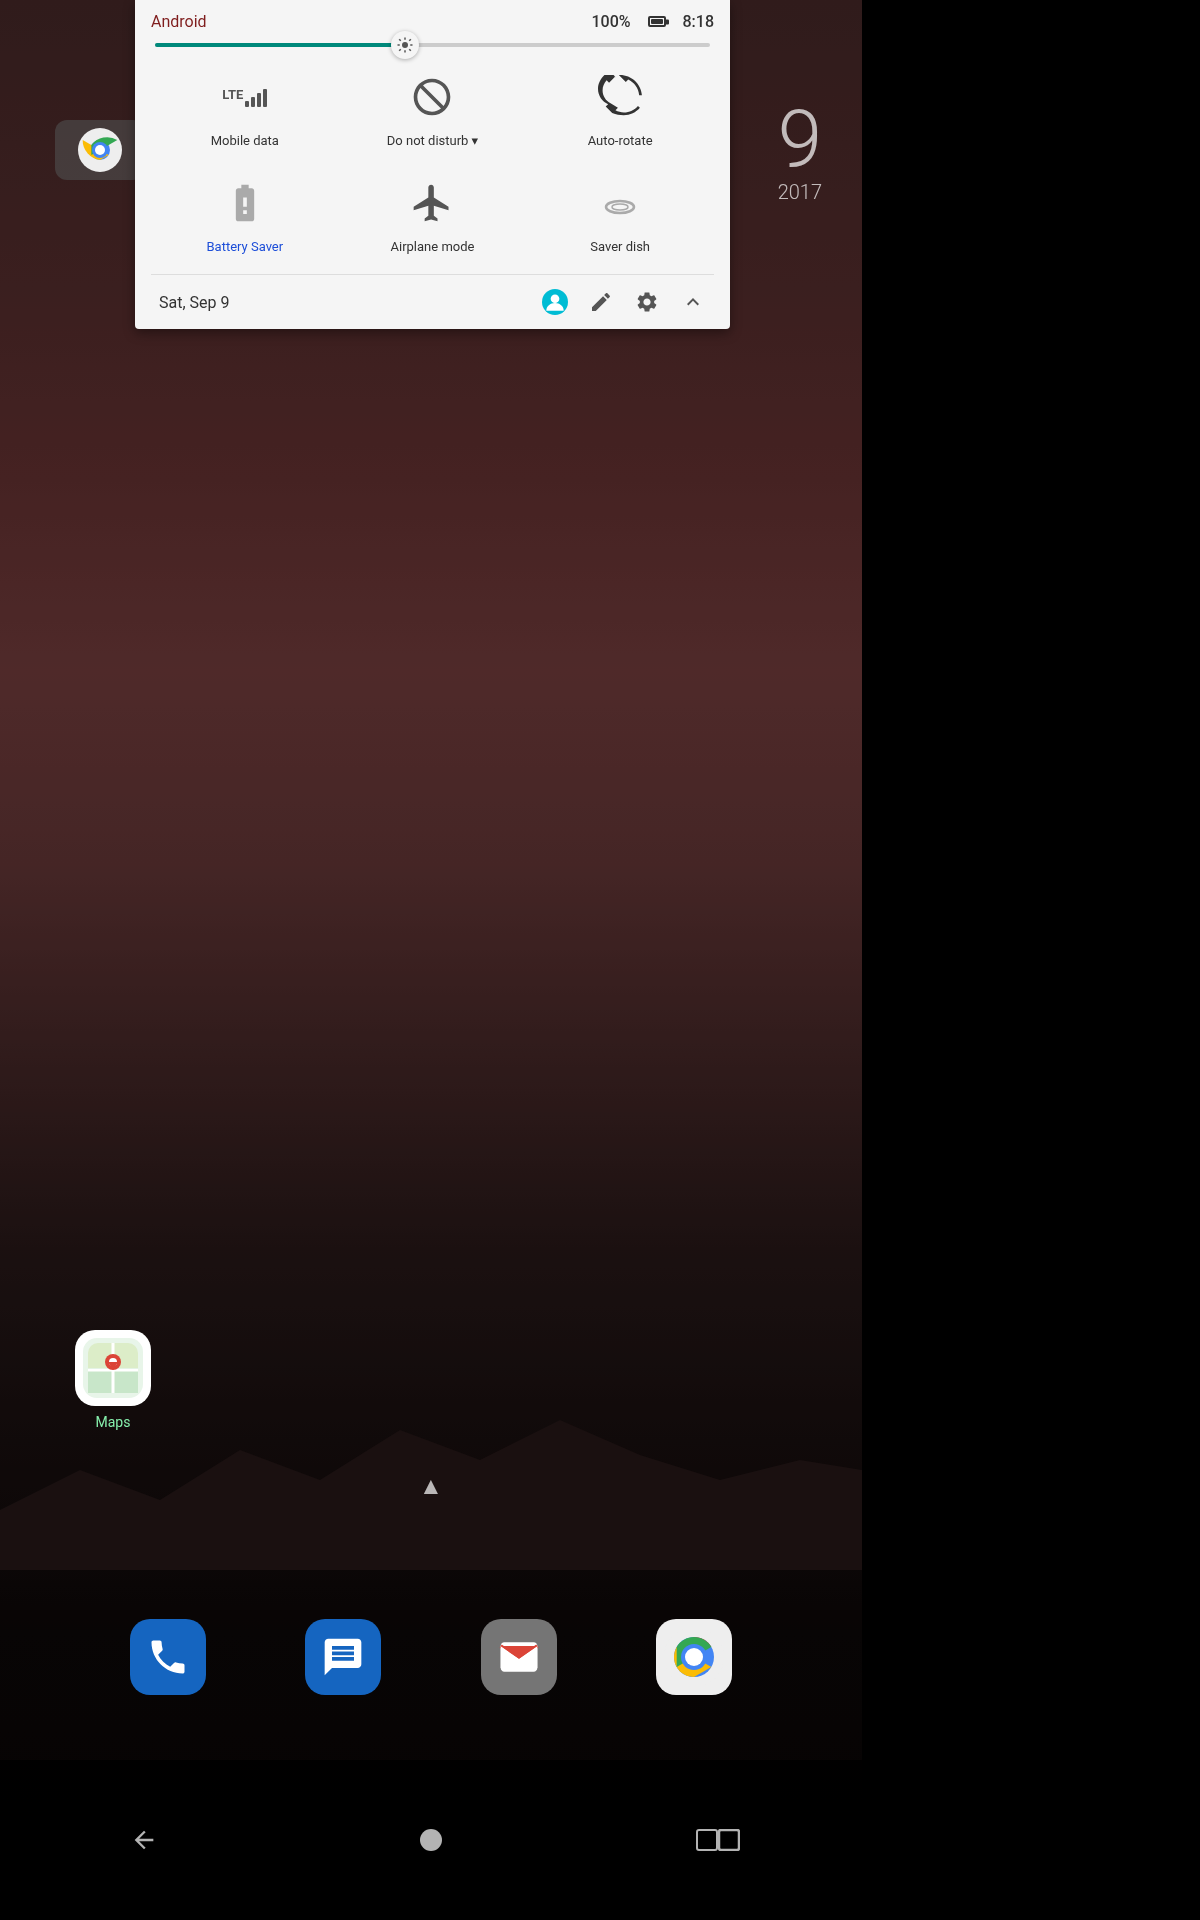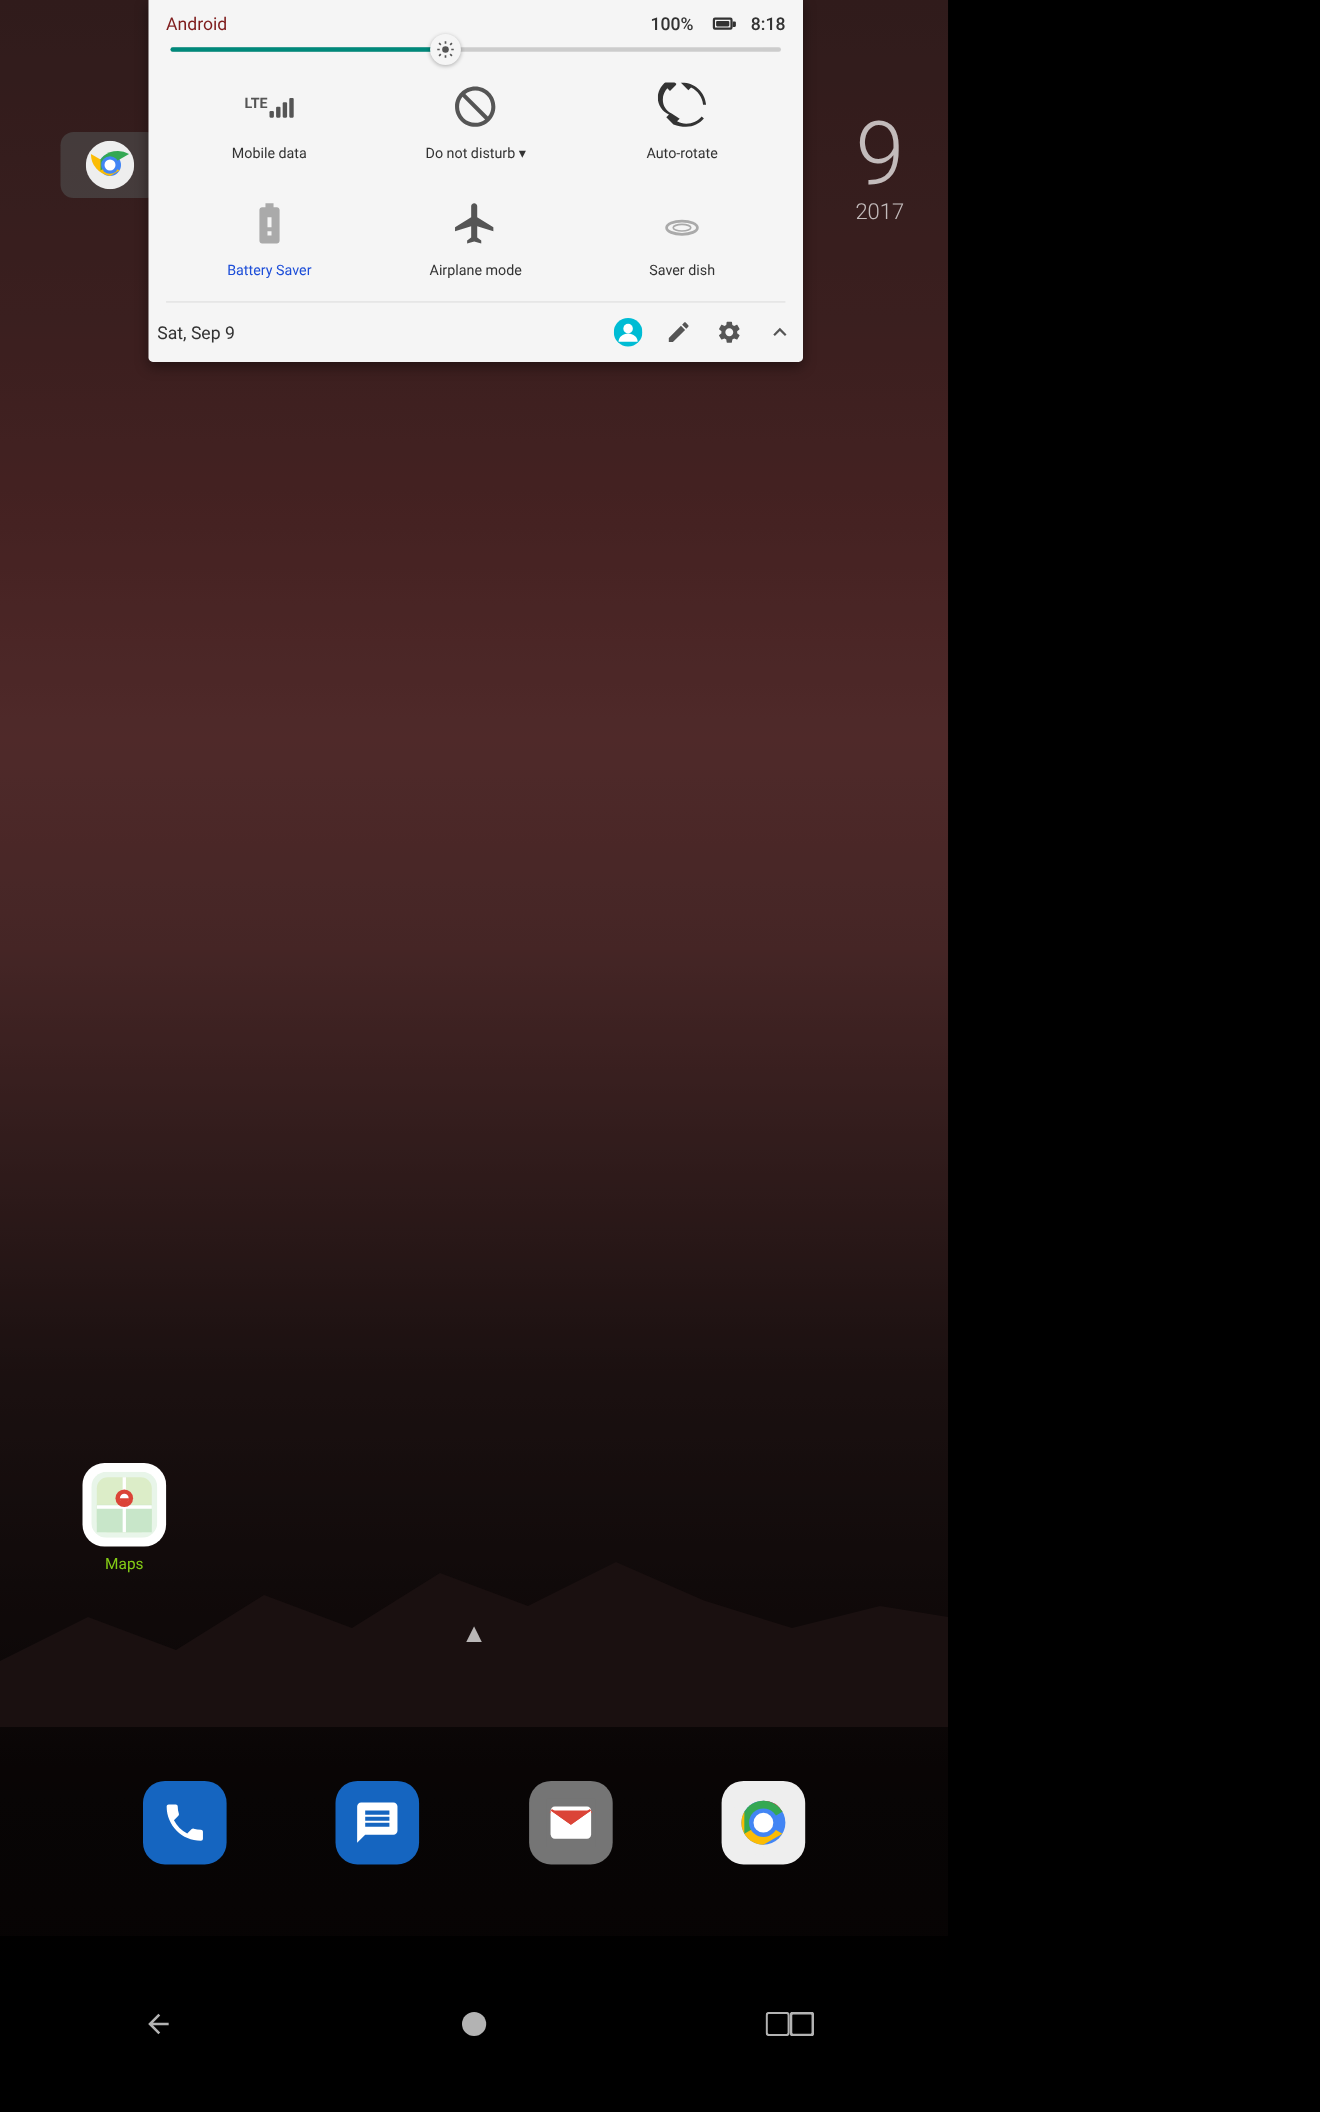--- a/index.html
+++ b/index.html
@@ -194,21 +194,21 @@
       height: 1px;
       background: #ddd;
       margin: 0 16px;
     }
 
     
     .footer-bar {
       display: flex;
       align-items: center;
       justify-content: space-between;
-      padding: 14px 8px;
+      padding: 14px 24px;
     }
 
     .footer-date {
       font-size: 16px;
       color: #333;
     }
 
     .footer-icons {
       display: flex;
       align-items: center;
@@ -279,21 +279,21 @@
       height: 76px;
       border-radius: 20px;
       background: #fff;
       display: flex;
       align-items: center;
       justify-content: center;
       overflow: hidden;
     }
 
     .maps-label {
-      color: #84cc16;
+      color: #86efac;
       font-size: 14px;
     }
 
     
     .drawer-arrow {
       position: absolute;
       bottom: 420px;
       left: 50%;
       transform: translateX(-50%);
       color: rgba(255,255,255,0.7);

